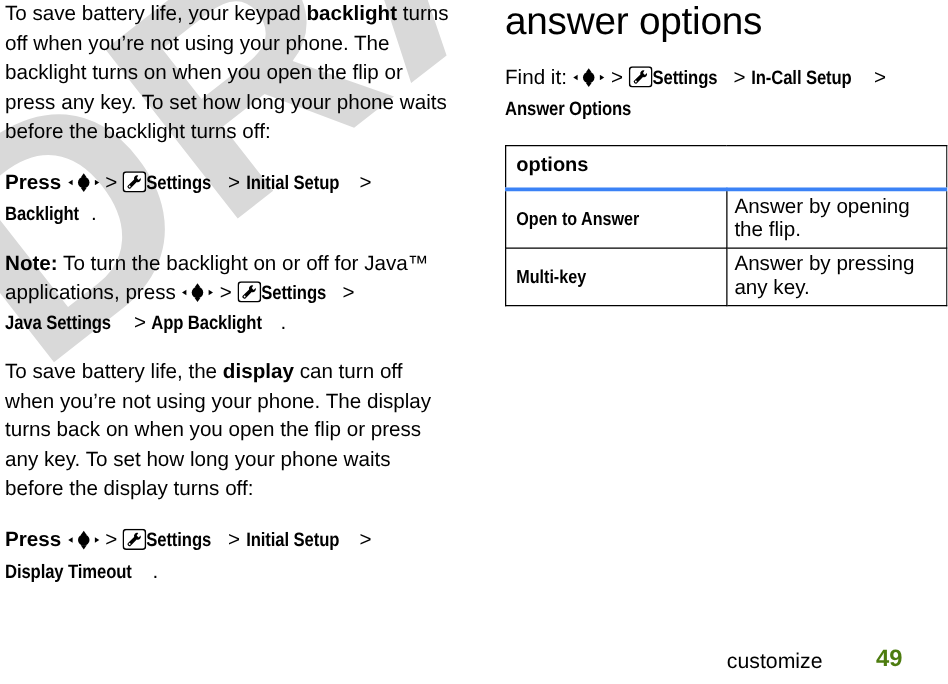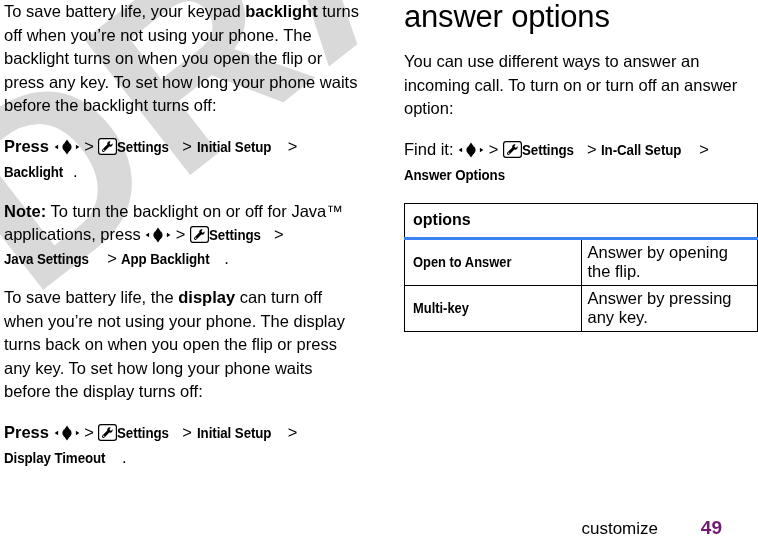--- a/index.html
+++ b/index.html
@@ -163,21 +163,21 @@
     font-size: 17px;
     font-weight: normal;
     color: #000;
   }
   #footer .pageno {
     position: absolute;
     right: 6px;
     bottom: 0;
     font-size: 19px;
     font-weight: bold;
-    color: #701a75;
+    color: #4d7c0f;
   }
 </style>
 </head>
 <body>
 
 <svg id="watermark" viewBox="0 0 758 547" xmlns="http://www.w3.org/2000/svg" aria-hidden="true">
   <text class="wm-text" x="30" y="300" transform="rotate(-38 30 300)">DRAFT</text>
 </svg>
 
 <div id="page">
@@ -223,21 +223,20 @@
             <path d="M12.6 3.4 a2.5 2.5 0 0 0 -3.3 3.1 L4.6 11.2 a1.5 1.5 0 1 0 2.1 2.1 L11.4 8.6 a2.5 2.5 0 0 0 3.1 -3.3 l-1.6 1.6 -1.5 -1.5 z" fill="#000"></path>
             <circle cx="5.7" cy="12.2" r="0.75" fill="#fff"></circle>
           </svg></span><span class="menu">Settings</span><span class="gt"> &gt; </span><span class="menu">Initial Setup</span><span class="gt"> &gt; </span><span class="menu">Display Timeout</span><span>.</span></p>
 
   </div>
 
   <div class="col" id="col-right">
 
     <h1 class="head">answer options</h1>
 
-    <p class="body">You can use different ways to answer an incoming call. To turn on or turn off an answer option:</p>
 
     <p class="nav"><span class="lead-b">Find it:</span><span>&nbsp;</span><span class="ic ic-nav"><svg viewBox="0 0 26 16" width="26" height="16" xmlns="http://www.w3.org/2000/svg">
             <circle cx="13" cy="8" r="4.6" fill="#000"></circle>
             <polygon points="13,0.5 10.6,3.9 15.4,3.9" fill="#000"></polygon>
             <polygon points="13,15.5 10.6,12.1 15.4,12.1" fill="#000"></polygon>
             <polygon points="0.6,8 4.1,5.8 4.1,10.2" fill="#000"></polygon>
             <polygon points="25.4,8 21.9,5.8 21.9,10.2" fill="#000"></polygon>
           </svg></span><span class="gt"> &gt; </span><span class="ic ic-gear"><svg viewBox="0 0 19 17" width="19" height="17" xmlns="http://www.w3.org/2000/svg">
             <rect x="0.6" y="0.6" width="17.8" height="15.8" rx="2.4" fill="#fff" stroke="#000" stroke-width="1.2"></rect>
             <path d="M12.6 3.4 a2.5 2.5 0 0 0 -3.3 3.1 L4.6 11.2 a1.5 1.5 0 1 0 2.1 2.1 L11.4 8.6 a2.5 2.5 0 0 0 3.1 -3.3 l-1.6 1.6 -1.5 -1.5 z" fill="#000"></path>

